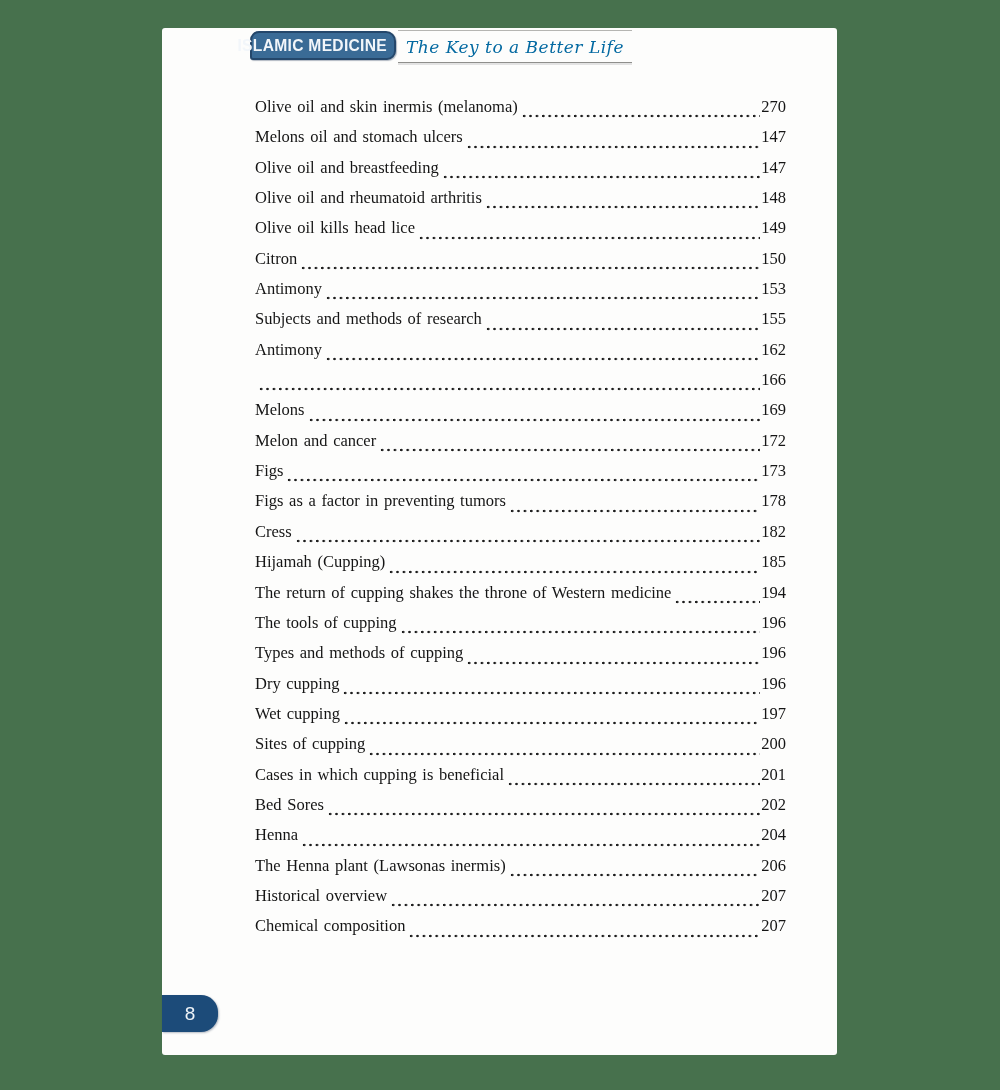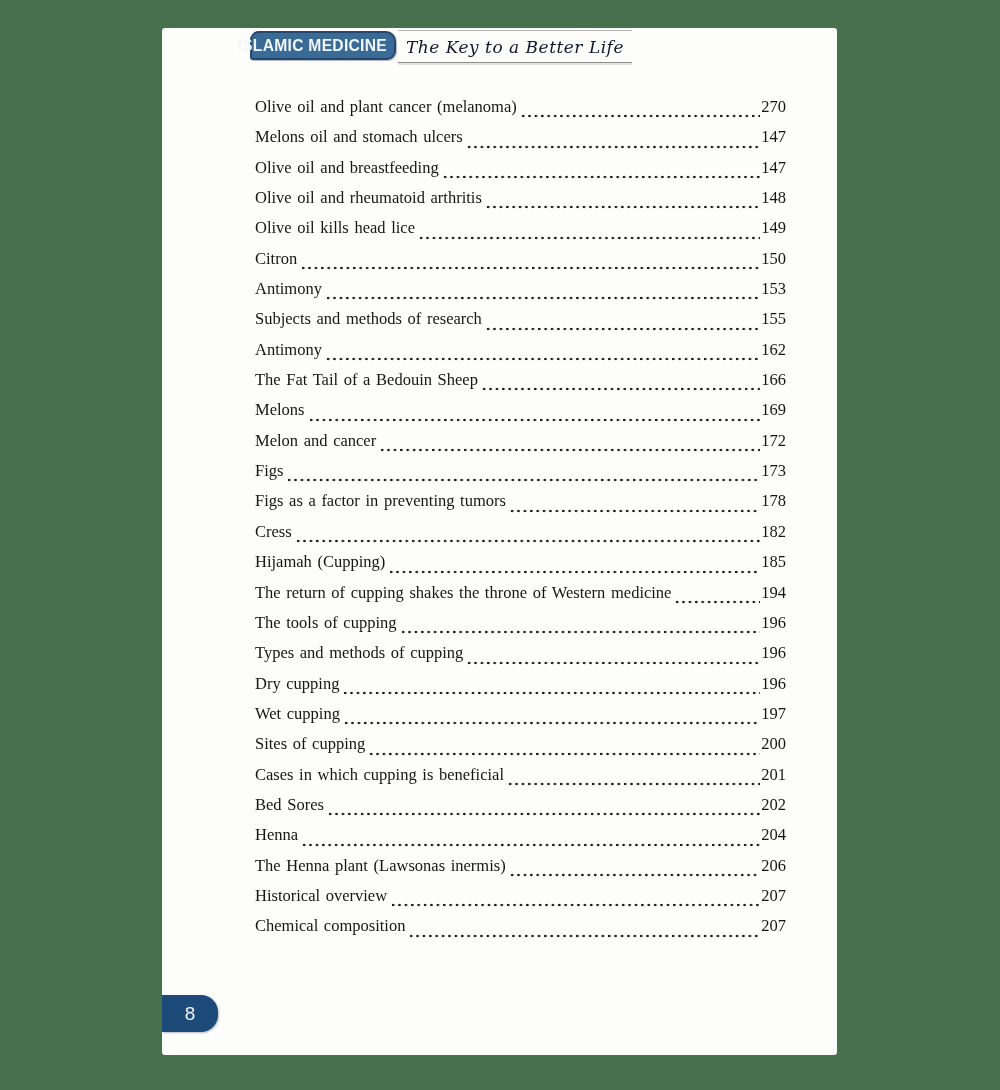--- a/index.html
+++ b/index.html
@@ -53,21 +53,21 @@
     border-top: 1px solid #b5b5b2;
     border-bottom: 1px solid #8f8f8c;
     box-shadow: 0 2px 0 rgba(150,150,150,.25);
     display: flex; align-items: center;
   }
   .tagline-box .tagline {
     font-family: "DejaVu Serif", serif;
     font-style: italic;
     font-size: 17px;
     letter-spacing: .5px;
-    color: #0f172a;
+    color: #0369a1;
     white-space: nowrap;
   }
   
   .toc {
     position: absolute;
     left: 93px; top: 67px;
     width: 531px;
   }
   .toc-row {
     display: flex;
@@ -116,21 +116,21 @@
       <div class="series-badge">
         <span class="label">ISLAMIC MEDICINE</span>
       </div>
       <div class="tagline-box">
         <span class="tagline">The Key to a Better Life</span>
       </div>
     </div>
 
     <div class="toc">
   <div class="toc-row">
-    <span class="toc-title">Olive oil and plant cancer (melanoma)</span>
+    <span class="toc-title">Olive oil and skin inermis (melanoma)</span>
     <span class="toc-leader"></span>
     <span class="toc-page">270</span>
   </div>
 
   <div class="toc-row">
     <span class="toc-title">Melons oil and stomach ulcers</span>
     <span class="toc-leader"></span>
     <span class="toc-page">147</span>
   </div>
 
@@ -170,21 +170,20 @@
     <span class="toc-page">155</span>
   </div>
 
   <div class="toc-row">
     <span class="toc-title">Antimony</span>
     <span class="toc-leader"></span>
     <span class="toc-page">162</span>
   </div>
 
   <div class="toc-row">
-    <span class="toc-title">The Fat Tail of a Bedouin Sheep</span>
     <span class="toc-leader"></span>
     <span class="toc-page">166</span>
   </div>
 
   <div class="toc-row">
     <span class="toc-title">Melons</span>
     <span class="toc-leader"></span>
     <span class="toc-page">169</span>
   </div>
 

